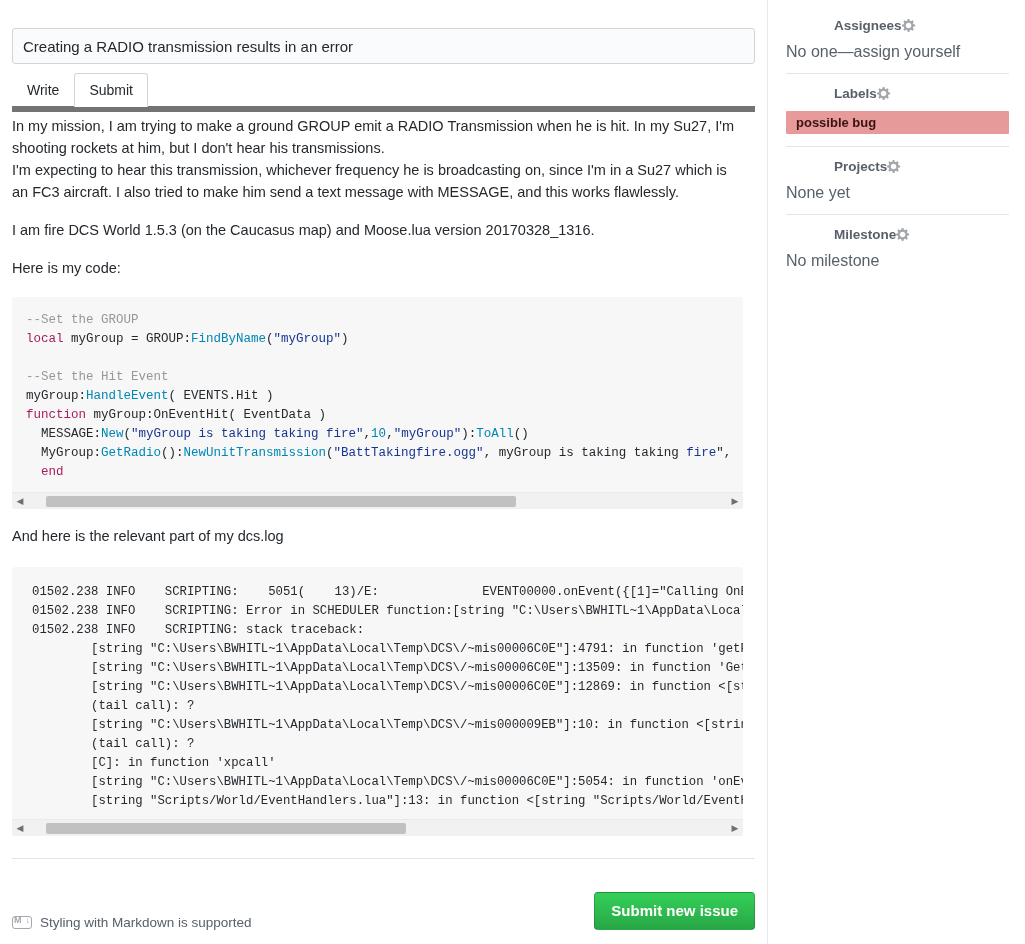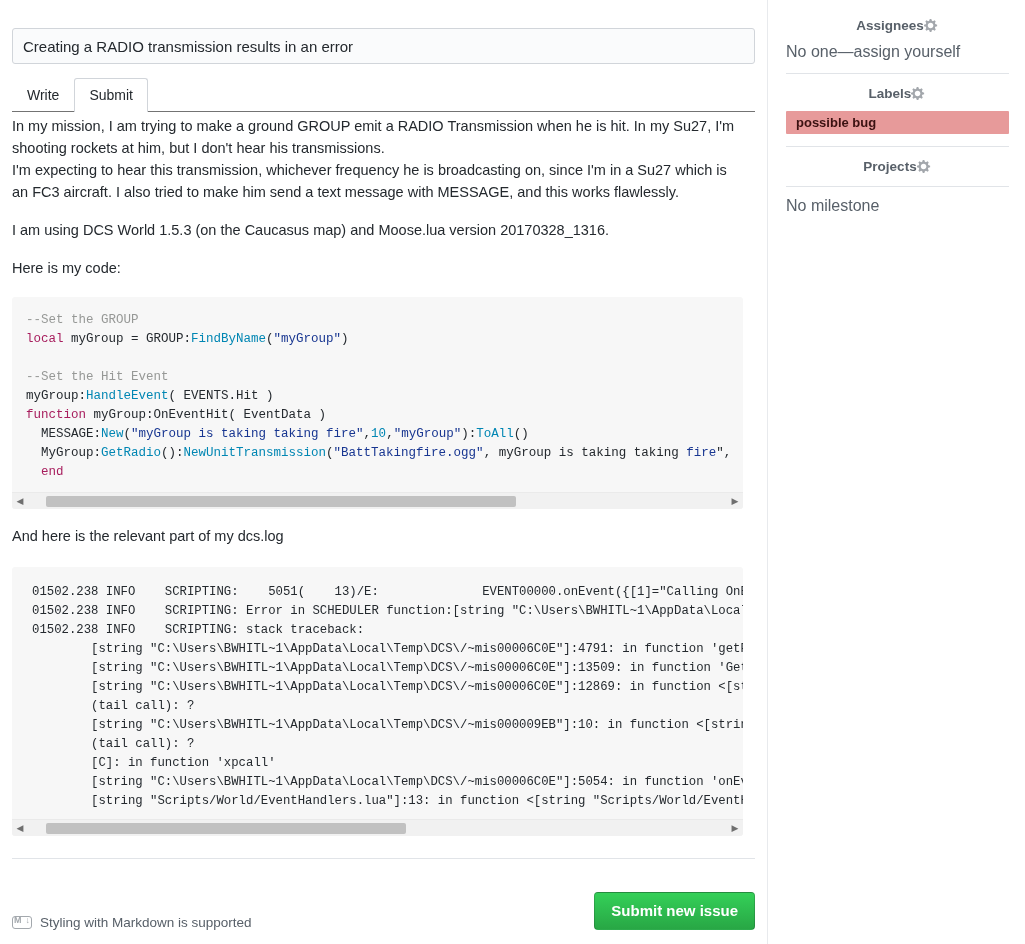--- a/index.html
+++ b/index.html
@@ -37,21 +37,21 @@
     color: #24292e;
     padding: 0 10px;
     outline: none;
     display: block;
   }
 
   .tabs {
     margin-top: 13px;
     display: flex;
     align-items: flex-end;
-    border-bottom: 1px solid #737373;
+    border-bottom: 6px solid #737373;
     width: 743px;
     height: 35px;
     position: relative;
   }
   .tab {
     font-size: 14px;
     padding: 8px 14px 9px 14px;
     border: 1px solid transparent;
     border-bottom: none;
     border-radius: 3px 3px 0 0;
@@ -213,22 +213,23 @@
     height: 944px;
   }
   .side-section {
     border-bottom: 1px solid #e1e4e8;
     padding-bottom: 12px;
     margin-bottom: 0;
   }
   .side-head {
     display: flex;
     align-items: center;
-    justify-content: center;
+    justify-content: flex-start;
     padding-top: 12px;
+    margin-left: 48px;
   }
   .side-section:first-child .side-head { padding-top: 0; }
   .side-title {
     font-size: 13.5px;
     font-weight: bold;
     color: #586069;
   }
   .gear {
     width: 15px; height: 15px;
     position: relative;
@@ -262,21 +263,21 @@
 
     <input class="title-input" type="text" value="Creating a RADIO transmission results in an error" placeholder="Title" style="">
 
     <div class="tabs">
       <div class="tab">Write</div>
       <div class="tab active">Submit</div>
     </div>
 
     <div class="body-text">
       <p>In my mission, I am trying to make a ground GROUP emit a RADIO Transmission when he is hit. In my Su27, I'm shooting rockets at him, but I don't hear his transmissions.<br>I'm expecting to hear this transmission, whichever frequency he is broadcasting on, since I'm in a Su27 which is an FC3 aircraft. I also tried to make him send a text message with MESSAGE, and this works flawlessly.</p>
-      <p>I am using DCS World 1.5.3 (on the Caucasus map) and Moose.lua version 20170328_1316.</p>
+      <p>I am fire DCS World 1.5.3 (on the Caucasus map) and Moose.lua version 20170328_1316.</p>
       <p>Here is my code:</p>
     </div>
 
     <div class="code-block">
       <div class="code-inner"><span class="cm">--Set the GROUP</span>
 <span class="kw">local</span> myGroup = GROUP:<span class="fn">FindByName</span>(<span class="str">"myGroup"</span>)
 
 <span class="cm">--Set the Hit Event</span>
 myGroup:<span class="fn">HandleEvent</span>( EVENTS.Hit )
 <span class="kw">function</span> myGroup:OnEventHit( EventData )
@@ -355,20 +356,29 @@
 
     <div class="side-section">
       <div class="side-head">
         <span class="side-title">Projects</span>
         <span class="gear">
           <svg viewBox="0 0 16 16" width="15" height="15">
               <path fill="#586069" d="M14 8.77v-1.6l-1.94-.64-.45-1.09.88-1.84-1.13-1.13-1.81.91-1.09-.45-.69-1.92h-1.6l-.63 1.94-1.11.45-1.84-.88-1.13 1.13.91 1.81-.45 1.09L0 7.23v1.59l1.94.64.45 1.09-.88 1.84 1.13 1.13 1.81-.91 1.09.45.69 1.92h1.59l.63-1.94 1.11-.45 1.84.88 1.13-1.13-.92-1.81.47-1.09L14 8.75v.02zM7 11c-1.66 0-3-1.34-3-3s1.34-3 3-3 3 1.34 3 3-1.34 3-3 3z"></path>
             </svg>
         </span>
       </div>
+      <div class="side-value">None yet</div>
     </div>
 
     <div class="side-section" style="border-bottom:none;">
+      <div class="side-head">
+        <span class="side-title">Milestone</span>
+        <span class="gear">
+          <svg viewBox="0 0 16 16" width="15" height="15">
+              <path fill="#586069" d="M14 8.77v-1.6l-1.94-.64-.45-1.09.88-1.84-1.13-1.13-1.81.91-1.09-.45-.69-1.92h-1.6l-.63 1.94-1.11.45-1.84-.88-1.13 1.13.91 1.81-.45 1.09L0 7.23v1.59l1.94.64.45 1.09-.88 1.84 1.13 1.13 1.81-.91 1.09.45.69 1.92h1.59l.63-1.94 1.11-.45 1.84.88 1.13-1.13-.92-1.81.47-1.09L14 8.75v.02zM7 11c-1.66 0-3-1.34-3-3s1.34-3 3-3 3 1.34 3 3-1.34 3-3 3z"></path>
+            </svg>
+        </span>
+      </div>
       <div class="side-value">No milestone</div>
     </div>
 
   </div>
 </div>
 
 </body></html>

